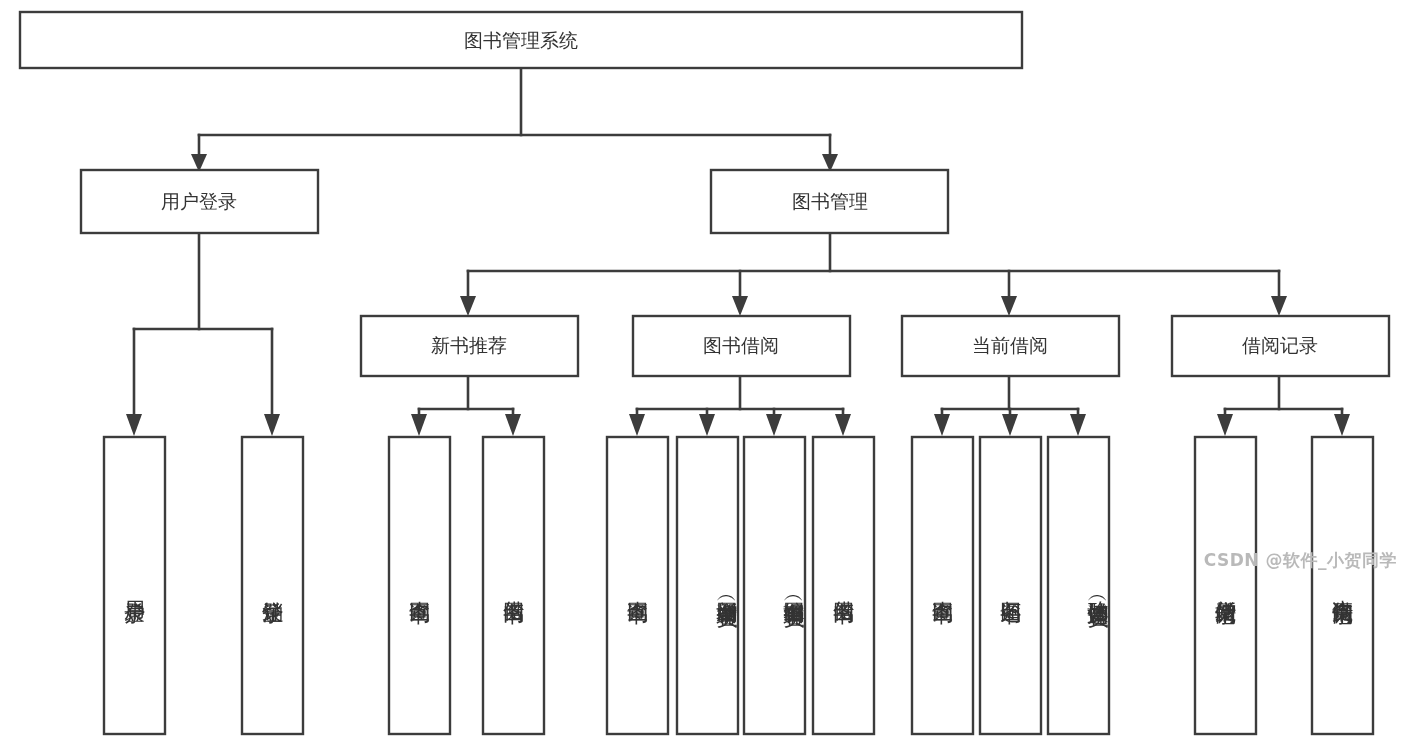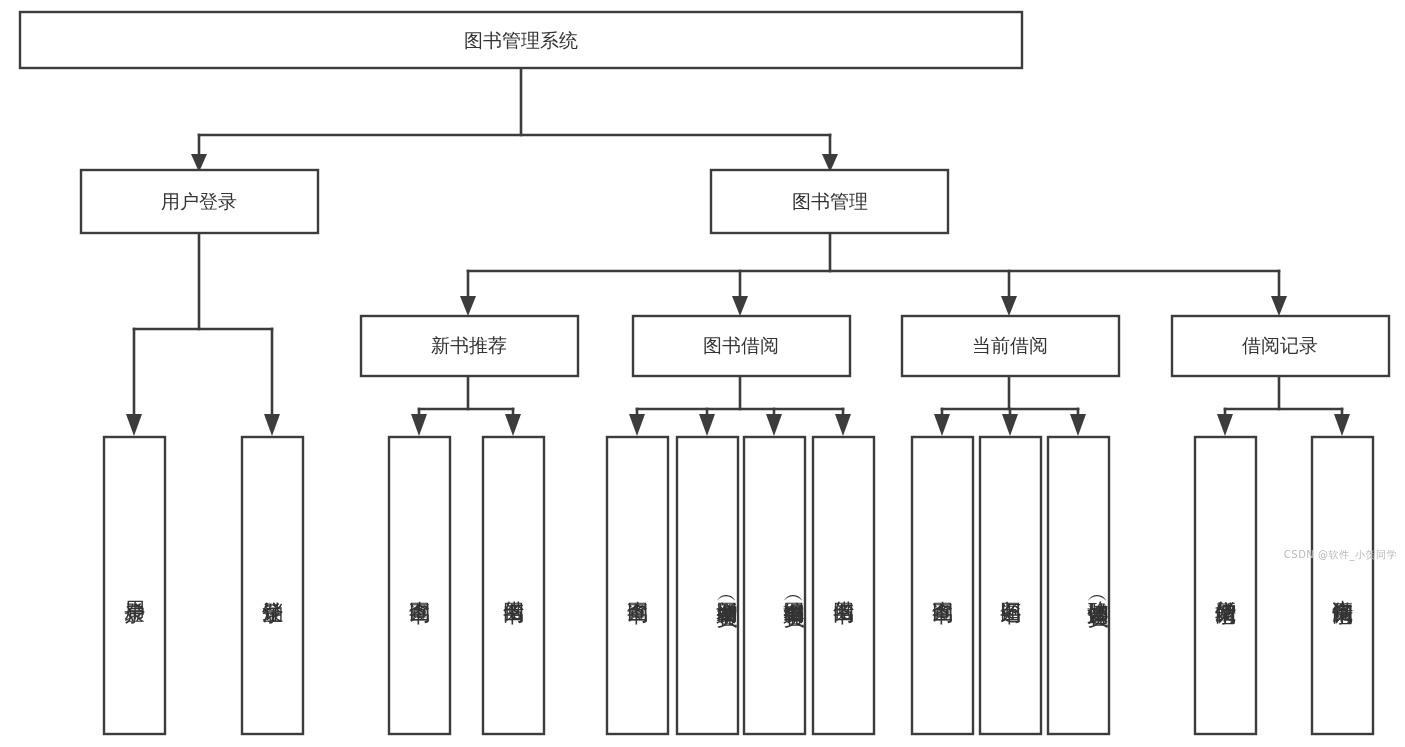--- a/index.html
+++ b/index.html
@@ -58,25 +58,26 @@
     line-height: 1.08;
     letter-spacing: 1px;
     font-family: "DejaVu Sans", "Liberation Sans", sans-serif;
     white-space: nowrap;
     text-align: center;
     pointer-events: none;
   }
   .watermark {
     position: absolute;
     right: 8px;
-    bottom: 20px;
+    bottom: 10px;
     color: #b9b9b9;
-    font-size: 10px;
+    font-size: 17px;
     font-family: "DejaVu Sans", "Liberation Sans", sans-serif;
     letter-spacing: 0.5px;
+    font-weight: bold;
   }
 </style>
 </head>
 <body>
 
 <div id="diagram-root">
 
   <svg id="flow" viewBox="0 0 1405 747">
 
     <g>

